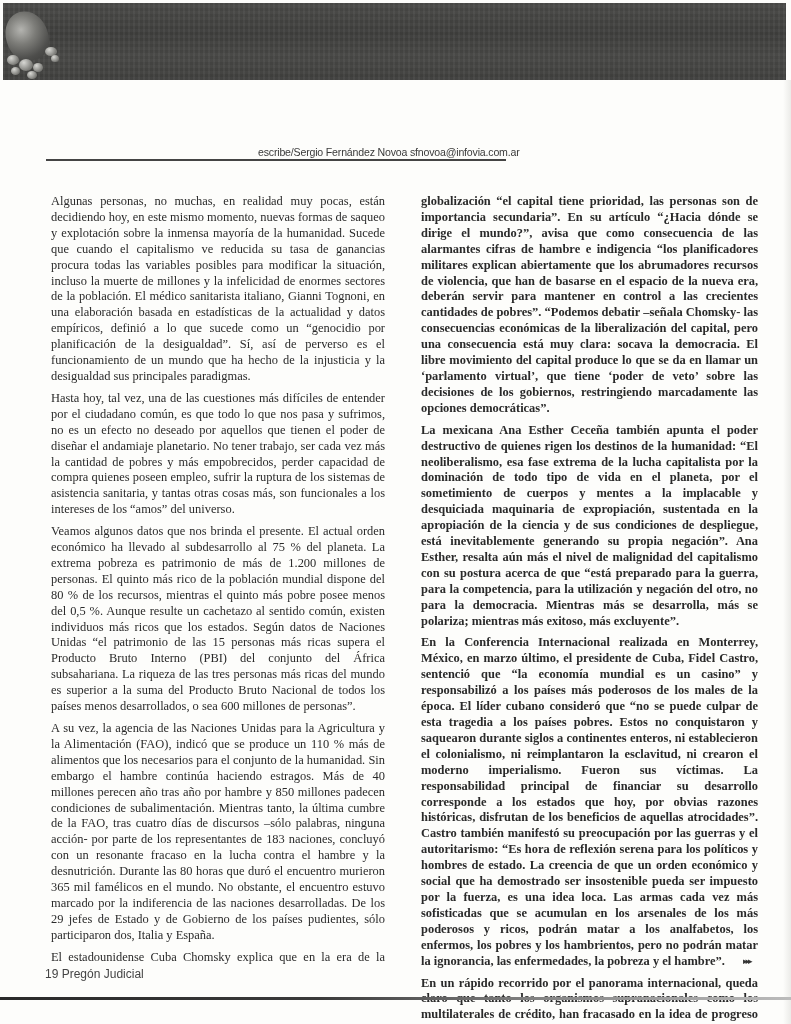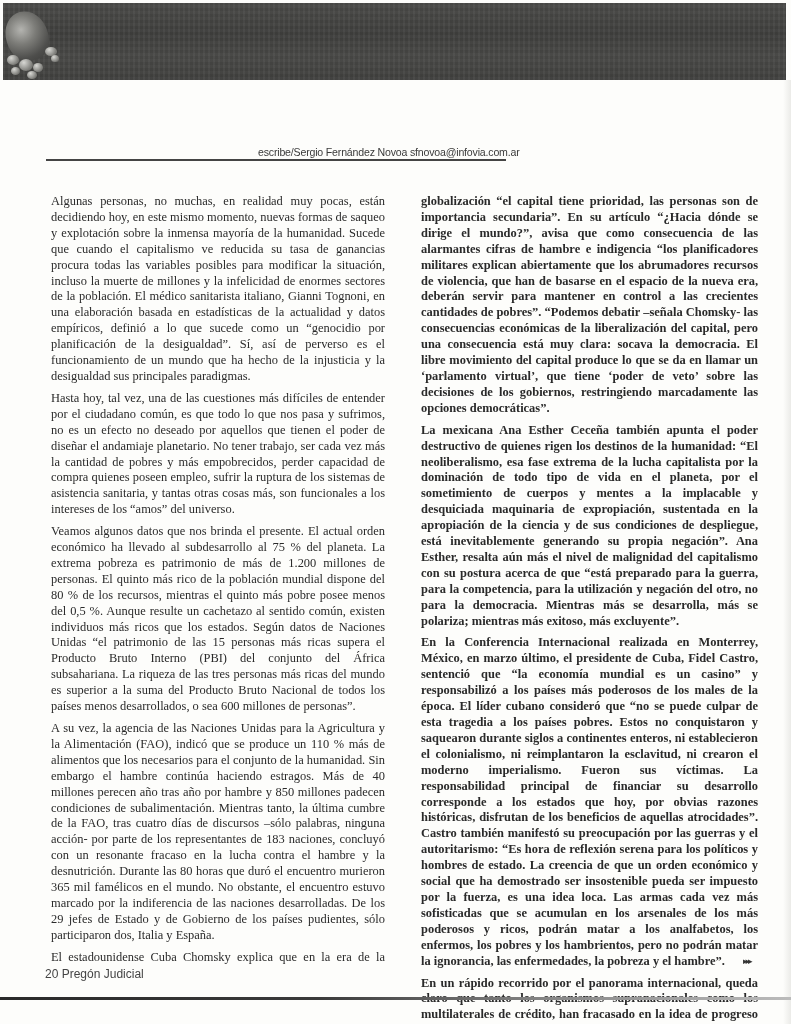--- a/index.html
+++ b/index.html
@@ -91,14 +91,14 @@
 
 <div class="col col-right">
   <p>globalización “el capital tiene prioridad, las personas son de importancia secundaria”. En su artículo “¿Hacia dónde se dirige el mundo?”, avisa que como consecuencia de las alarmantes cifras de hambre e indigencia “los planificadores militares explican abiertamente que los abrumadores recursos de violencia, que han de basarse en el espacio de la nueva era, deberán servir para mantener en control a las crecientes cantidades de pobres”. “Podemos debatir –señala Chomsky- las consecuencias económicas de la liberalización del capital, pero una consecuencia está muy clara: socava la democracia. El libre movimiento del capital produce lo que se da en llamar un ‘parlamento virtual’, que tiene ‘poder de veto’ sobre las decisiones de los gobiernos, restringiendo marcadamente las opciones democráticas”.</p>
   <p>La mexicana Ana Esther Ceceña también apunta el poder destructivo de quienes rigen los destinos de la humanidad: “El neoliberalismo, esa fase extrema de la lucha capitalista por la dominación de todo tipo de vida en el planeta, por el sometimiento de cuerpos y mentes a la implacable y desquiciada maquinaria de expropiación, sustentada en la apropiación de la ciencia y de sus condiciones de despliegue, está inevitablemente generando su propia negación”. Ana Esther, resalta aún más el nivel de malignidad del capitalismo con su postura acerca de que “está preparado para la guerra, para la competencia, para la utilización y negación del otro, no para la democracia. Mientras más se desarrolla, más se polariza; mientras más exitoso, más excluyente”.</p>
   <p>En la Conferencia Internacional realizada en Monterrey, México, en marzo último, el presidente de Cuba, Fidel Castro, sentenció que “la economía mundial es un casino” y responsabilizó a los países más poderosos de los males de la época. El líder cubano consideró que “no se puede culpar de esta tragedia a los países pobres. Estos no conquistaron y saquearon durante siglos a continentes enteros, ni establecieron el colonialismo, ni reimplantaron la esclavitud, ni crearon el moderno imperialismo. Fueron sus víctimas. La responsabilidad principal de financiar su desarrollo corresponde a los estados que hoy, por obvias razones históricas, disfrutan de los beneficios de aquellas atrocidades”. Castro también manifestó su preocupación por las guerras y el autoritarismo: “Es hora de reflexión serena para los políticos y hombres de estado. La creencia de que un orden económico y social que ha demostrado ser insostenible pueda ser impuesto por la fuerza, es una idea loca. Las armas cada vez más sofisticadas que se acumulan en los arsenales de los más poderosos y ricos, podrán matar a los analfabetos, los enfermos, los pobres y los hambrientos, pero no podrán matar la ignorancia, las enfermedades, la pobreza y el hambre”.</p>
   <p style="text-align-last: justify;">En un rápido recorrido por el panorama internacional, queda claro que tanto los organismos supranacionales como los multilaterales de crédito, han fracasado en la idea de progreso y felicidad</p>
 </div>
 
 <div class="cont-icon">▸▸▸</div>
 
-<div class="folio">20 Pregón Judicial</div>
+<div class="folio">19 Pregón Judicial</div>
 <div class="bottom-rule"></div>
 
 </body></html>

